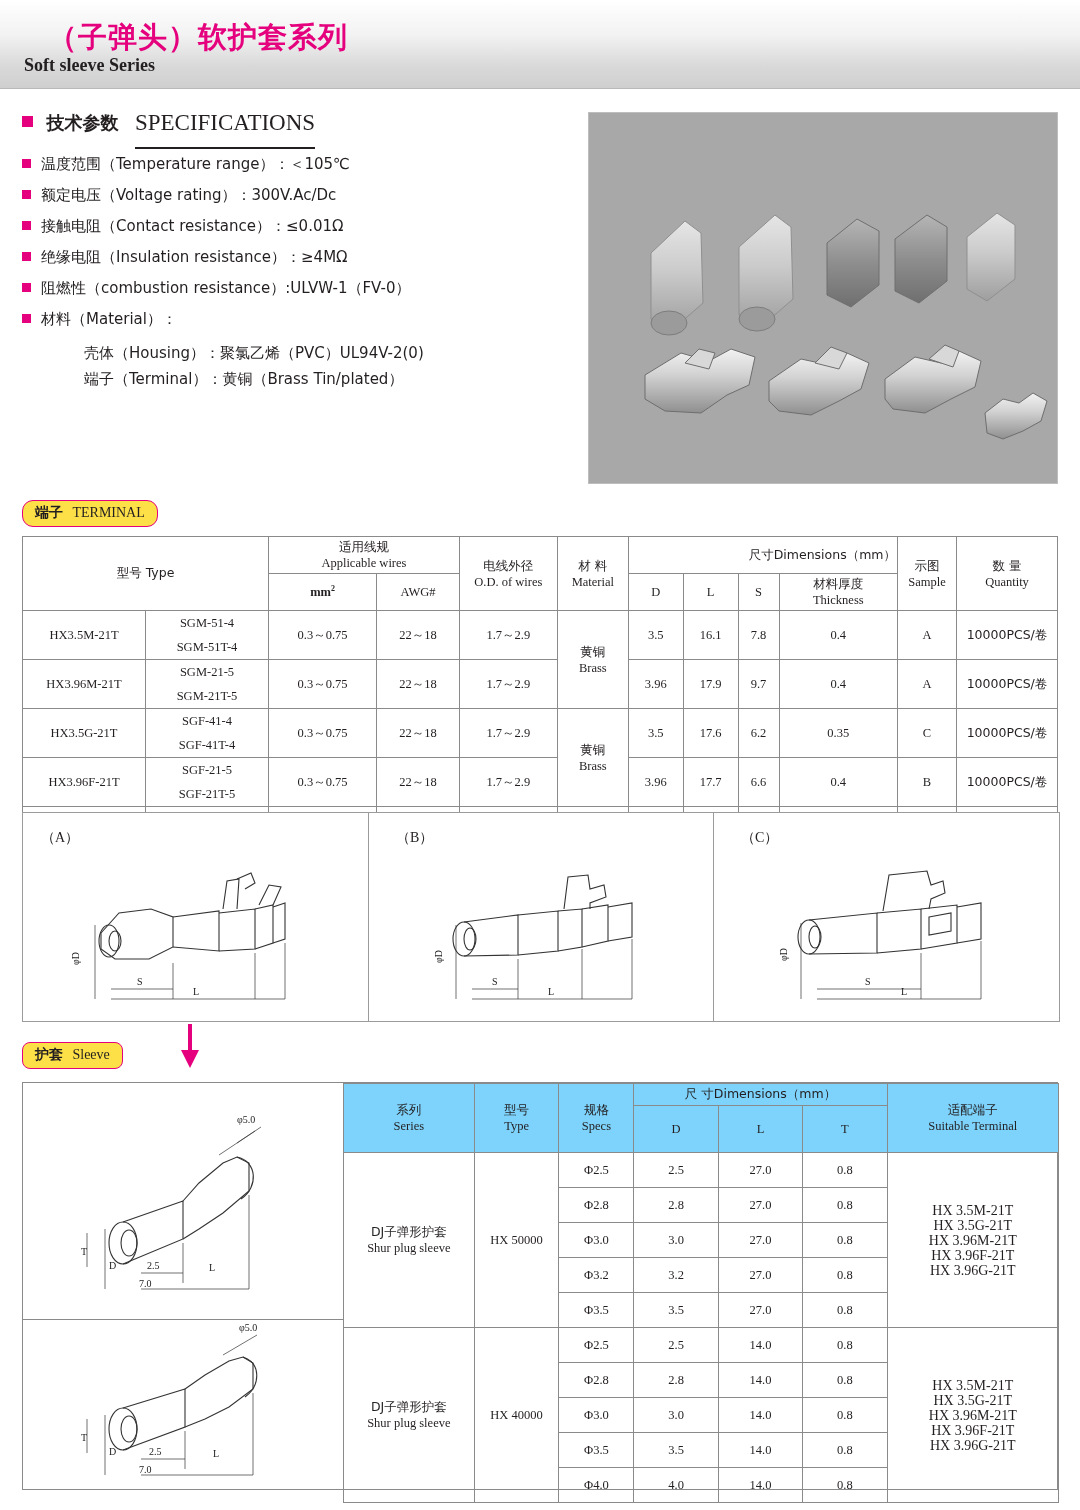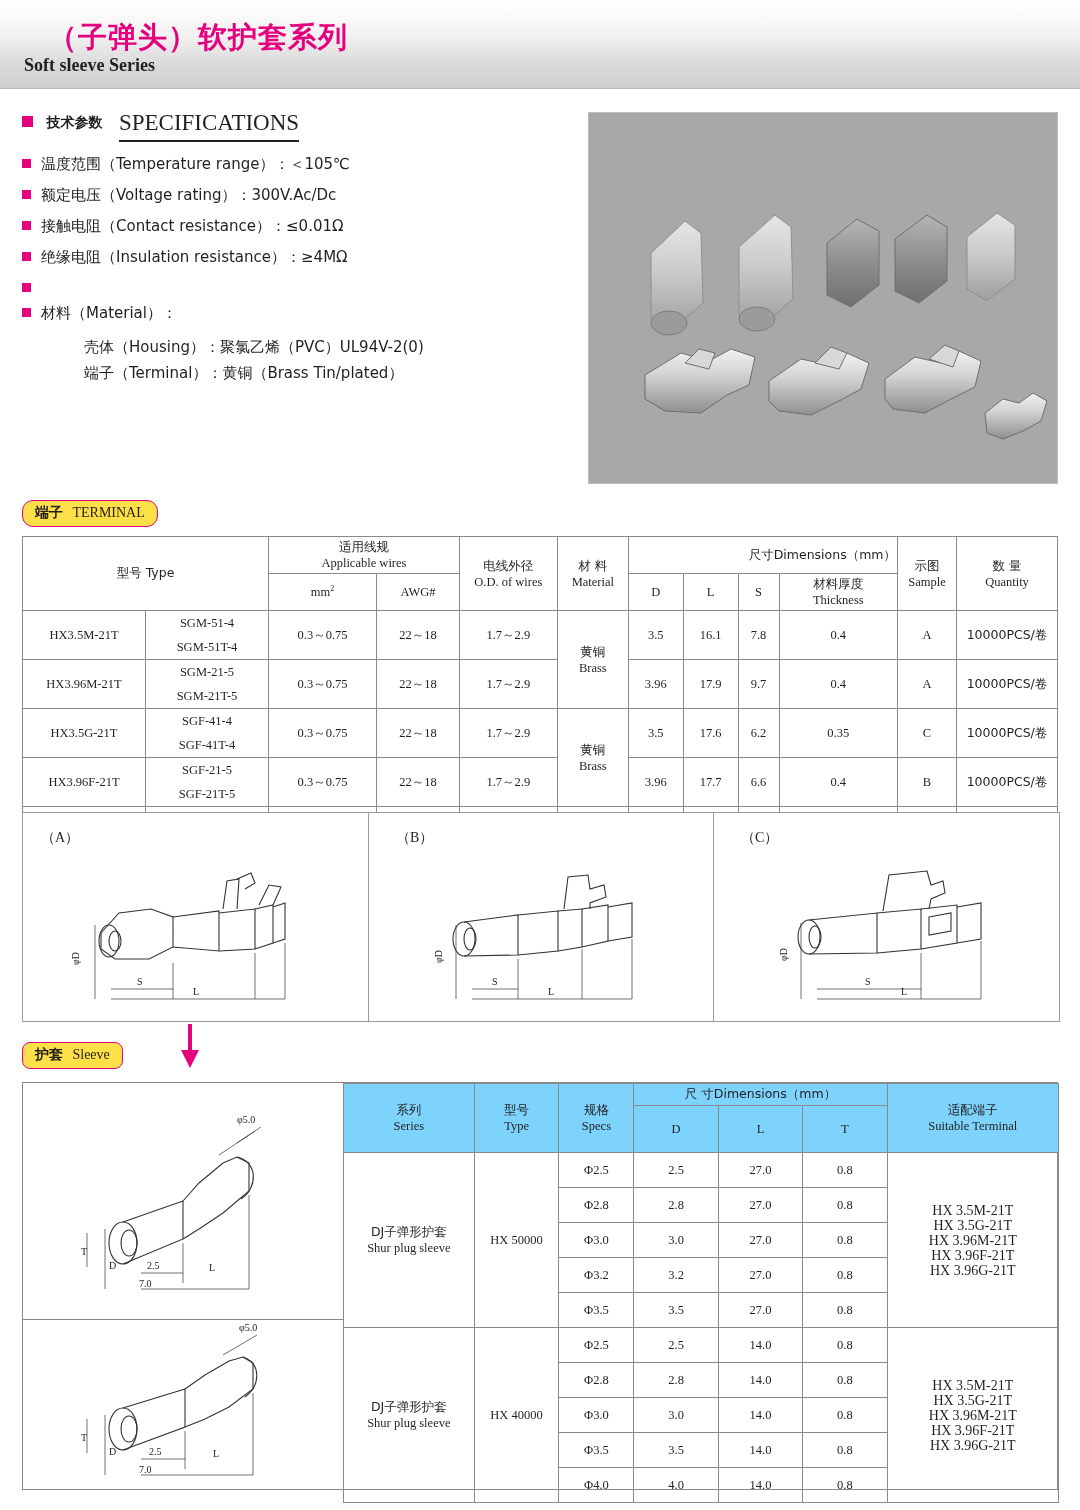--- a/index.html
+++ b/index.html
@@ -29,27 +29,27 @@
     font-family:"Liberation Serif","DejaVu Serif",serif;
   }
   
   .spec-wrap{position:absolute;left:22px;top:110px;width:540px;}
   .spec-title{position:relative;height:34px;}
   .spec-title .sq{
     display:inline-block;width:11px;height:11px;background:#e5007d;
     vertical-align:middle;margin-right:9px;margin-bottom:4px;
   }
   .spec-title .t-cn{
-    font-size:14px;font-weight:bold;color:#231f20;vertical-align:middle;
+    font-size:18px;font-weight:bold;color:#231f20;vertical-align:middle;
     font-family:"DejaVu Sans","Liberation Sans",sans-serif;
   }
   .spec-title .t-en{
     font-size:23px;color:#231f20;vertical-align:middle;margin-left:12px;
     font-family:"Liberation Serif","DejaVu Serif",serif;
-    border-bottom:2px solid #231f20;padding-bottom:5px;
+    border-bottom:2px solid #231f20;padding-bottom:12px;
   }
   .spec-list{margin-top:10px;}
   .spec-row{
     display:flex;align-items:flex-start;margin-bottom:11px;font-size:15px;line-height:20px;
     font-family:"DejaVu Sans","Liberation Sans",sans-serif;
   }
   .bullet{
     width:9px;height:9px;flex:0 0 9px;border:2px solid #e5007d;background:#ffffff;
     margin-top:5px;margin-right:10px;box-sizing:border-box;
   }
@@ -153,20 +153,21 @@
     <div class="spec-row">
       <span class="bullet">
           <i></i>
         </span>
       <span>绝缘电阻（Insulation resistance）：≥4MΩ</span>
     </div>
     <div class="spec-row">
       <span class="bullet">
           <i></i>
         </span>
+      <span>阻燃性（combustion resistance）:ULVW-1（FV-0）</span>
     </div>
     <div class="spec-row">
       <span class="bullet">
           <i></i>
         </span>
       <span>材料（Material）：</span>
     </div>
     <div class="spec-sub">壳体（Housing）：聚氯乙烯（PVC）UL94V-2(0)</div>
     <div class="spec-sub">端子（Terminal）：黄铜（Brass Tin/plated）</div>
   </div>
@@ -240,21 +241,21 @@
     <td rowspan="2" style="width:56px;">
       <div class="hcn">示图</div>
       <div>Sample</div>
     </td>
     <td rowspan="2" style="width:98px;">
       <div class="hcn">数 量</div>
       <div>Quantity</div>
     </td>
   </tr>
   <tr>
-    <td style="height:26px;"><span>mm</span><span class="sup">2</span></td>
+    <td style="height:26px;font-weight:bold;"><span>mm</span><span class="sup">2</span></td>
     <td>AWG#</td>
     <td>D</td>
     <td>L</td>
     <td>S</td>
     <td>
       <div class="hcn">材料厚度</div>
       <div>Thickness</div>
     </td>
   </tr>
 

